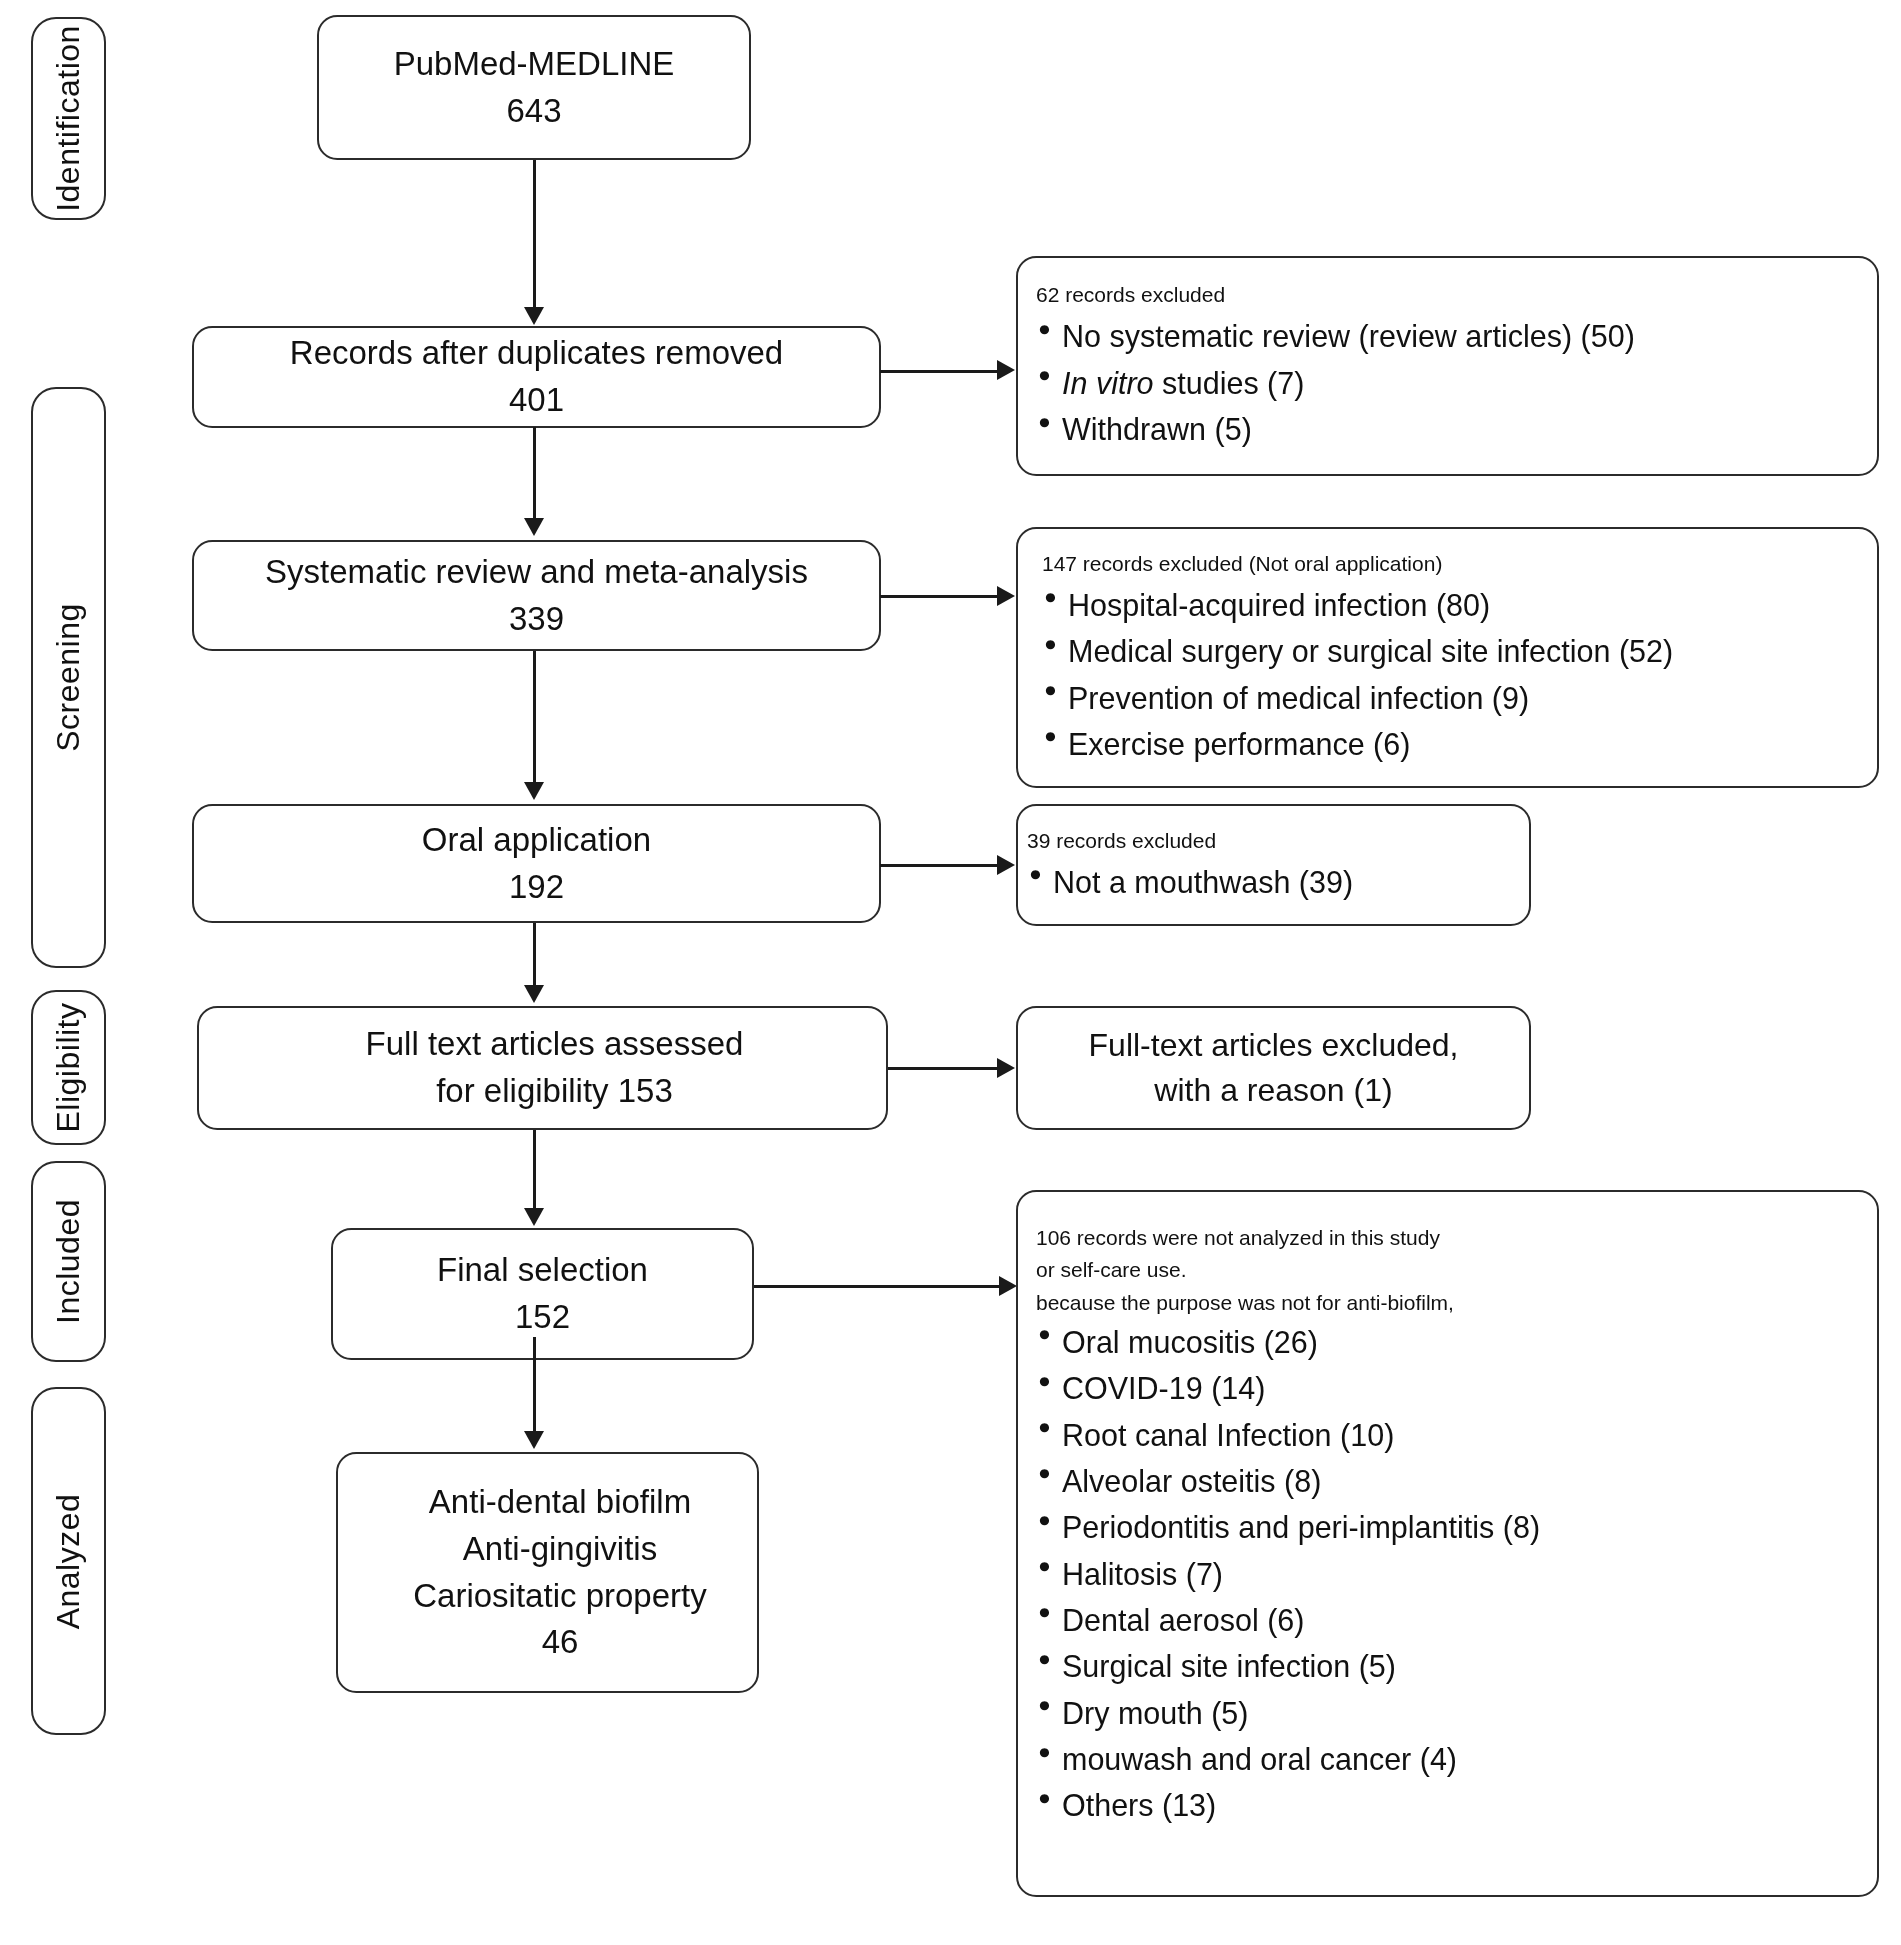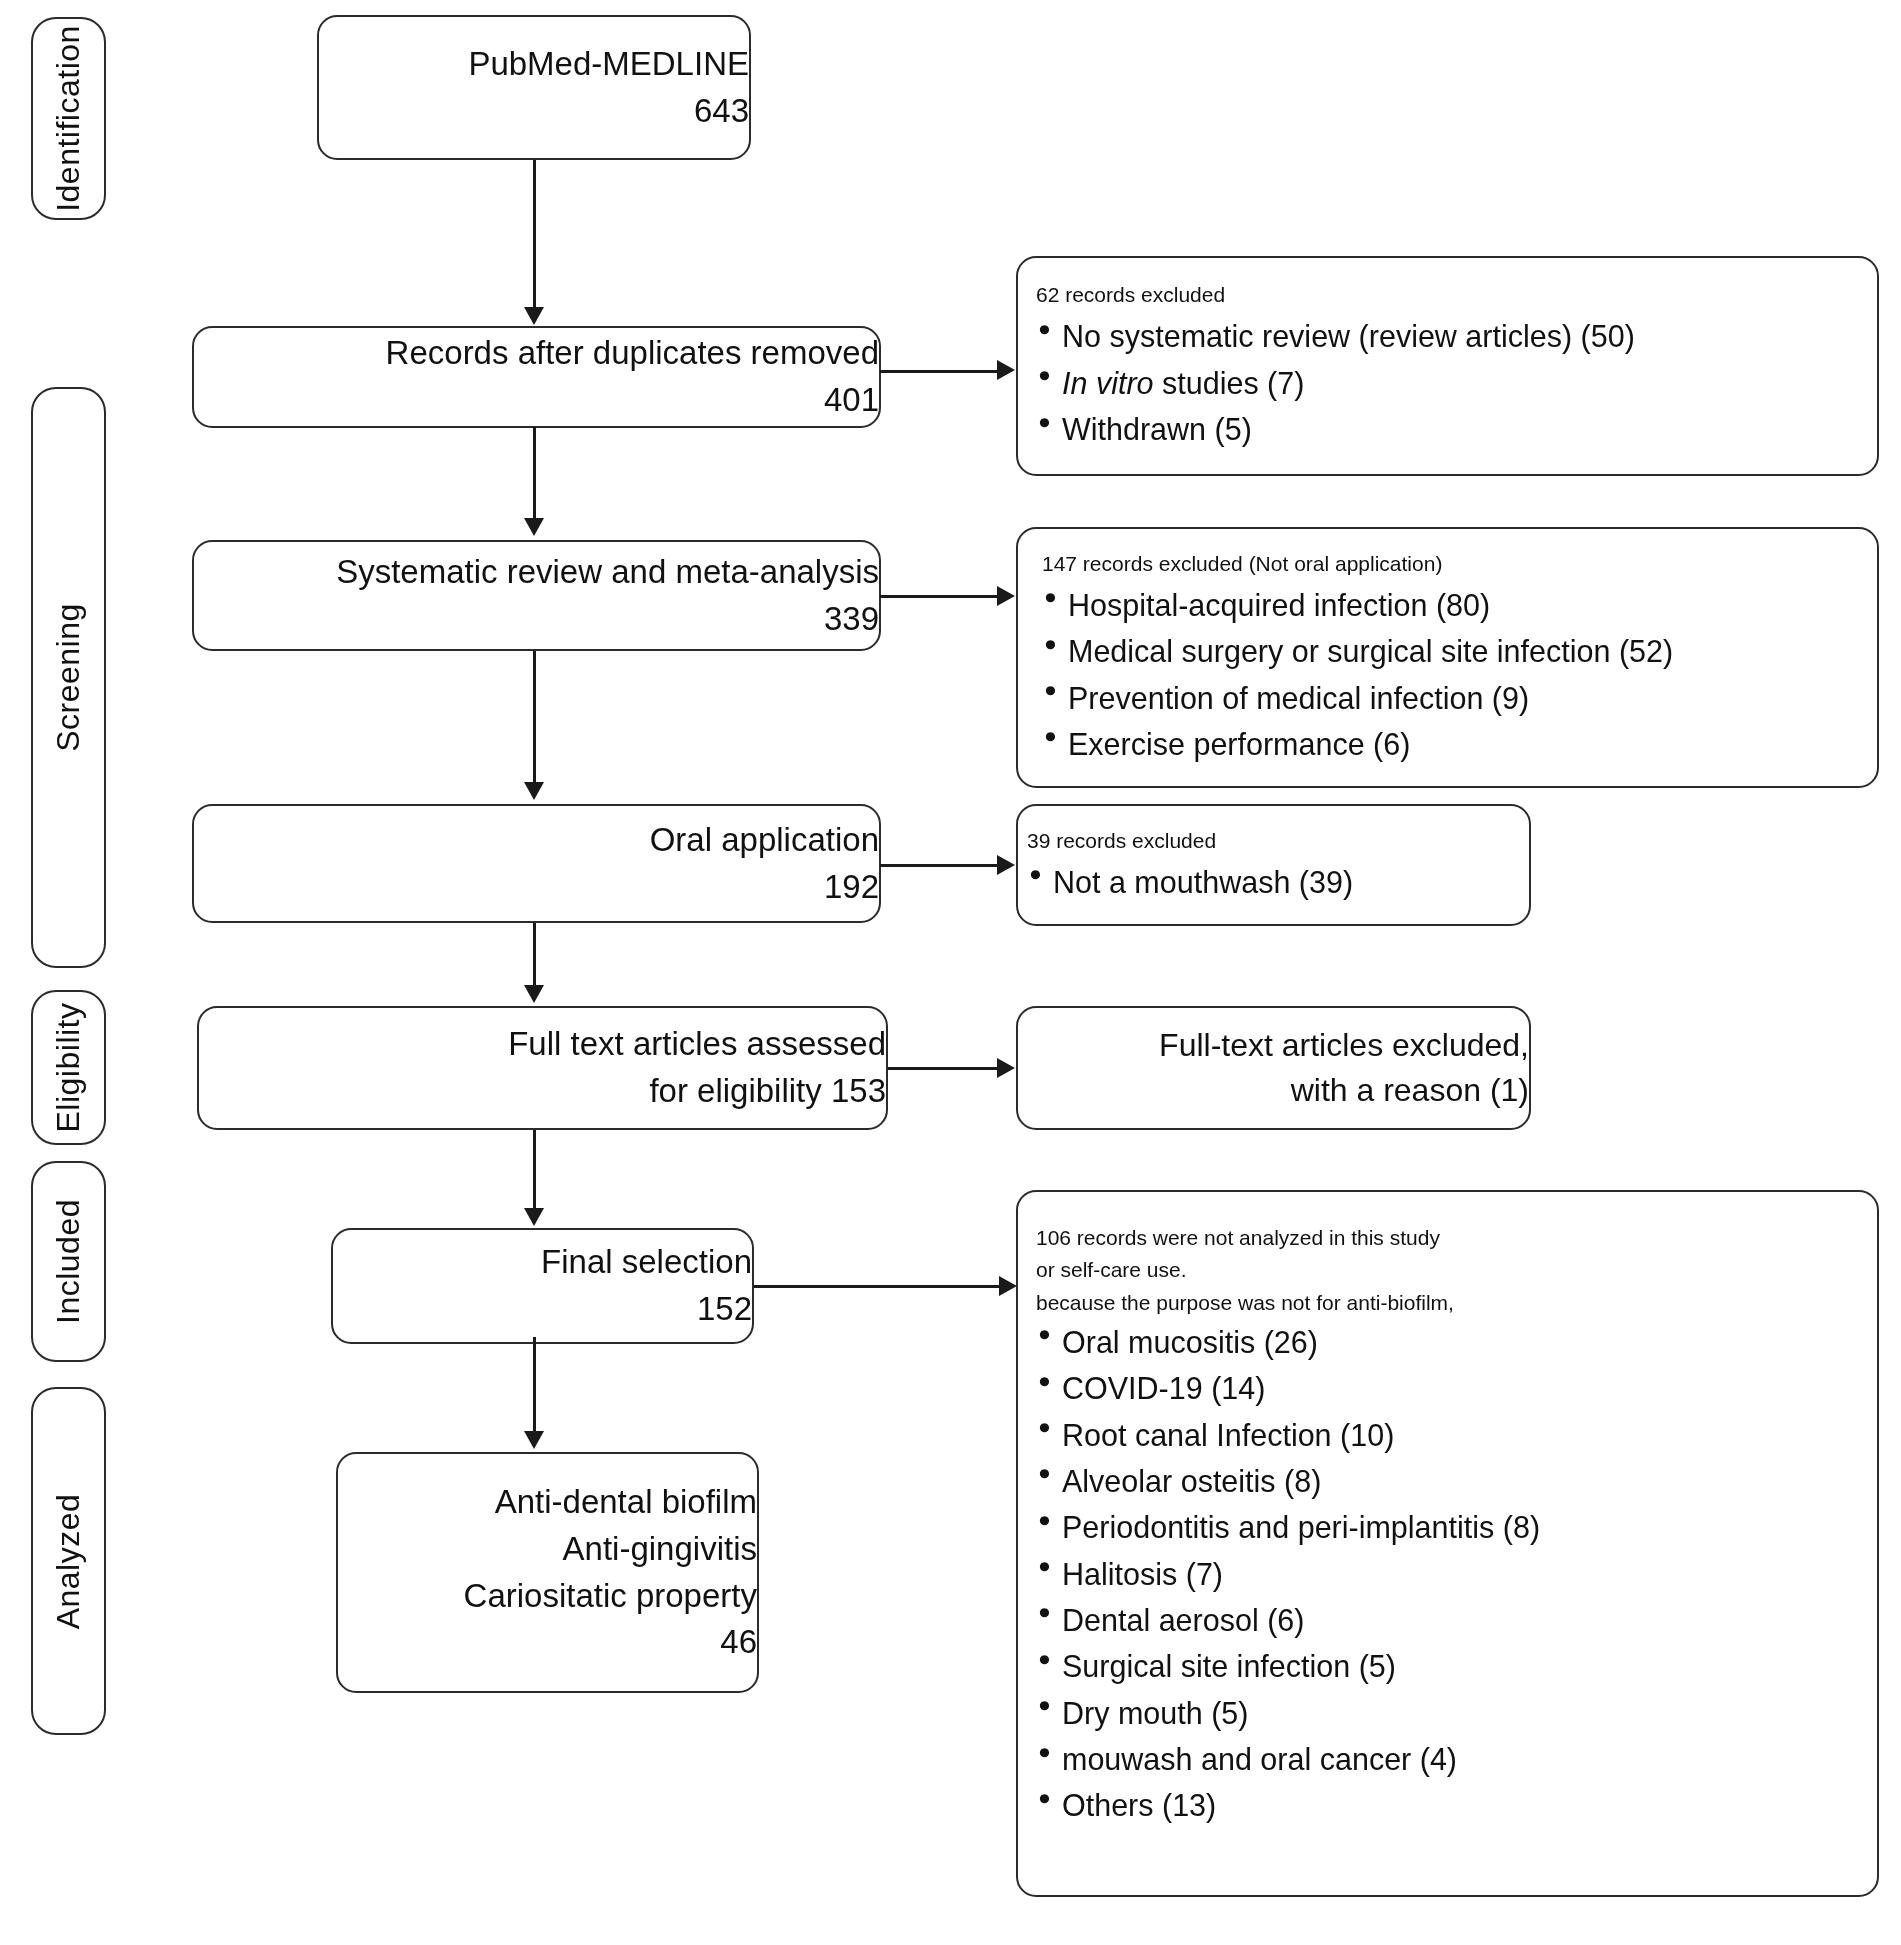--- a/index.html
+++ b/index.html
@@ -19,21 +19,21 @@
   
   .box{
     position:absolute;
     box-sizing:border-box;
     background:#ffffff;
     border:2.7px solid #2b2b2b;
     border-radius:20.3px;
     display:flex;
     flex-direction:column;
     justify-content:center;
-    align-items:flex-end;
+    align-items:center;
     text-align:center;
     line-height:1.42;
   }
   .box .ln{display:block;white-space:nowrap;}
 
   
   .stage{
     position:absolute;
     box-sizing:border-box;
     background:#ffffff;
@@ -180,21 +180,21 @@
     <span class="ln">Full text articles assessed</span>
     <span class="ln">for eligibility 153</span>
   </div>
 
   <div class="hline" style="left:888px; top:1067px; width:114px;"></div>
   <div class="arrow-right" style="left:997px; top:1058px;"></div>
 
   <div class="vline" style="left:533px; top:1130px; height:80px;"></div>
   <div class="arrow-down" style="left:524px; top:1208px;"></div>
 
-  <div class="box" style="left:331px; top:1228px; width:423px; height:116px; font-size:33px;">
+  <div class="box" style="left:331px; top:1228px; width:423px; height:132px; font-size:33px;">
     <span class="ln">Final selection</span>
     <span class="ln">152</span>
   </div>
 
   <div class="hline" style="left:754px; top:1285px; width:250px;"></div>
   <div class="arrow-right" style="left:999px; top:1276px;"></div>
 
   <div class="vline" style="left:533px; top:1337px; height:97px;"></div>
   <div class="arrow-down" style="left:524px; top:1431px;"></div>
 

